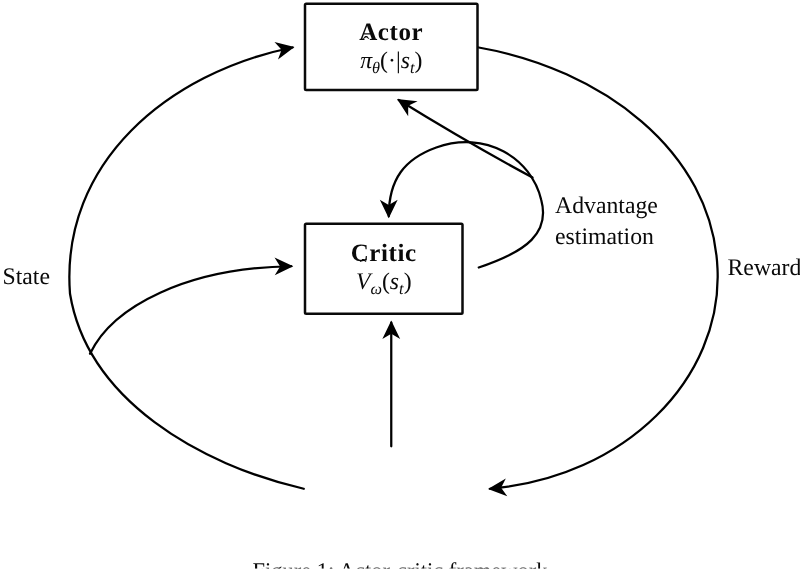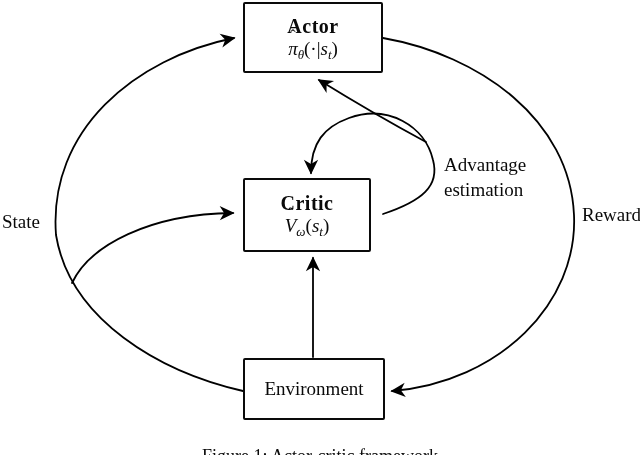--- a/index.html
+++ b/index.html
@@ -118,23 +118,20 @@
   <div class="node" style="left:243px; top:2px; width:140px; height:71px;">
     <div class="node-title">Actor</div>
     <div class="formula"><span class="hatwrap"><span class="hat">ˆ</span><span class="it">π</span></span><sub>θ</sub><span>(·|</span><span class="it">s</span><sub>t</sub><span>)</span></div>
   </div>
 
   <div class="node" style="left:243px; top:178px; width:128px; height:74px;">
     <div class="node-title">Critic</div>
     <div class="formula"><span class="hatwrap"><span class="hat">ˆ</span><span class="it">V</span></span><sub>ω</sub><span>(</span><span class="it">s</span><sub>t</sub><span>)</span></div>
   </div>
 
-  <div class="node" style="left:243px; top:358px; width:142px; height:62px;">
-    <div class="env-title">Environment</div>
-  </div>
 
   <div class="edge-label" style="left:2px; top:209px;">State</div>
 
   <div class="edge-label" style="left:582px; top:202px;">Reward</div>
 
 
   <div class="edge-label" style="left:444px; top:152px;">
     <div>Advantage</div>
     <div>estimation</div>
   </div>

